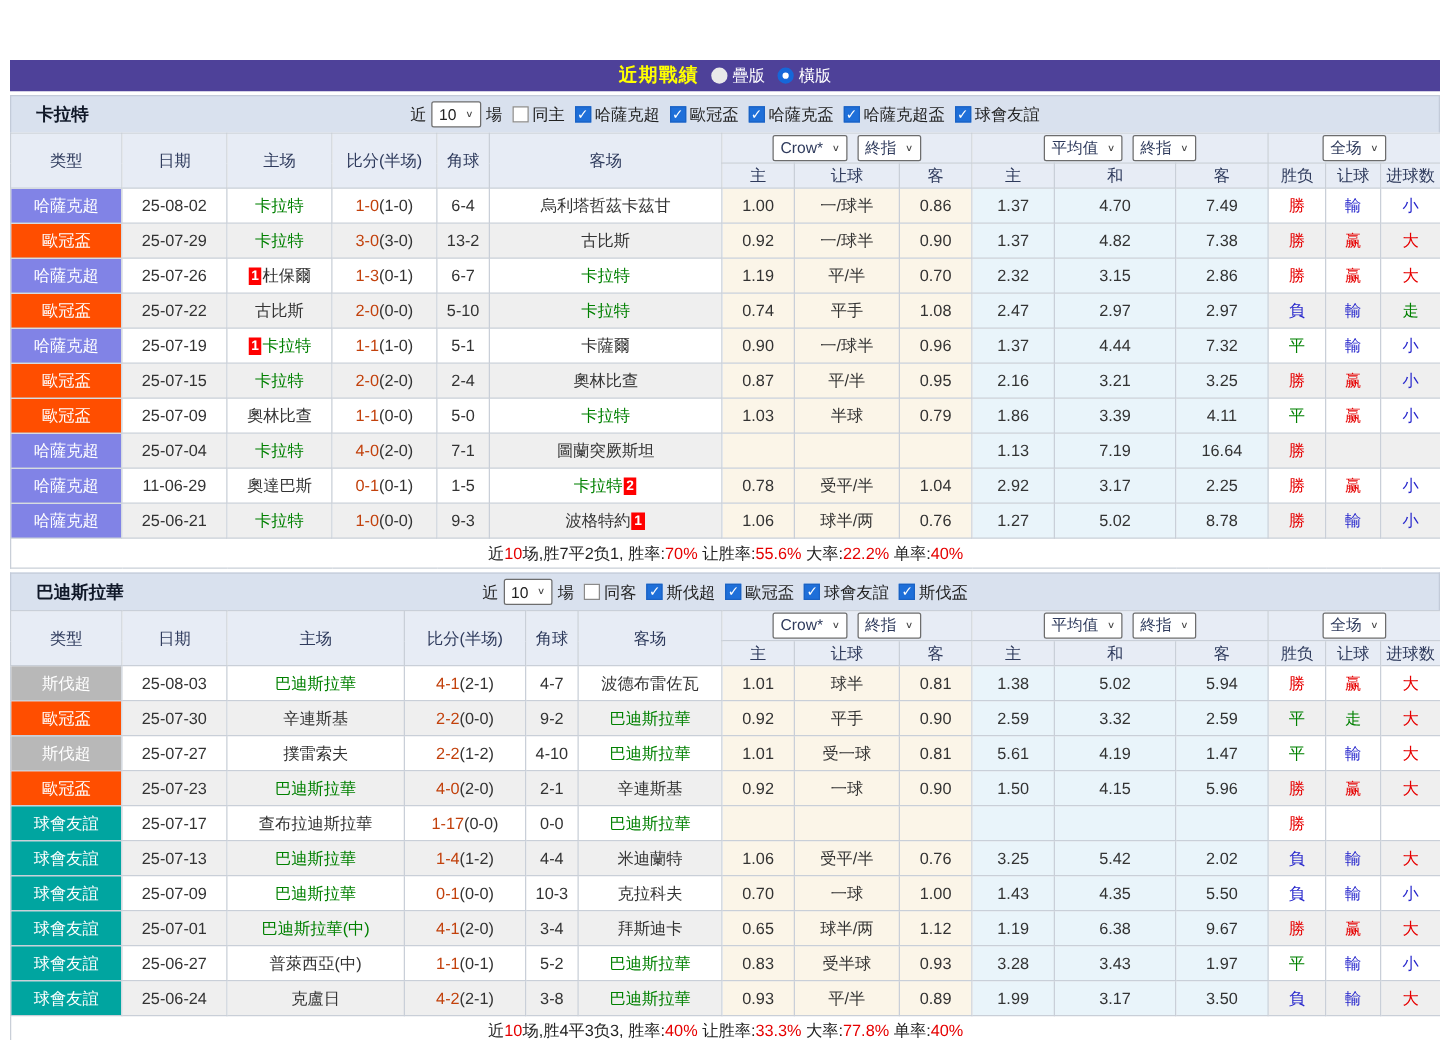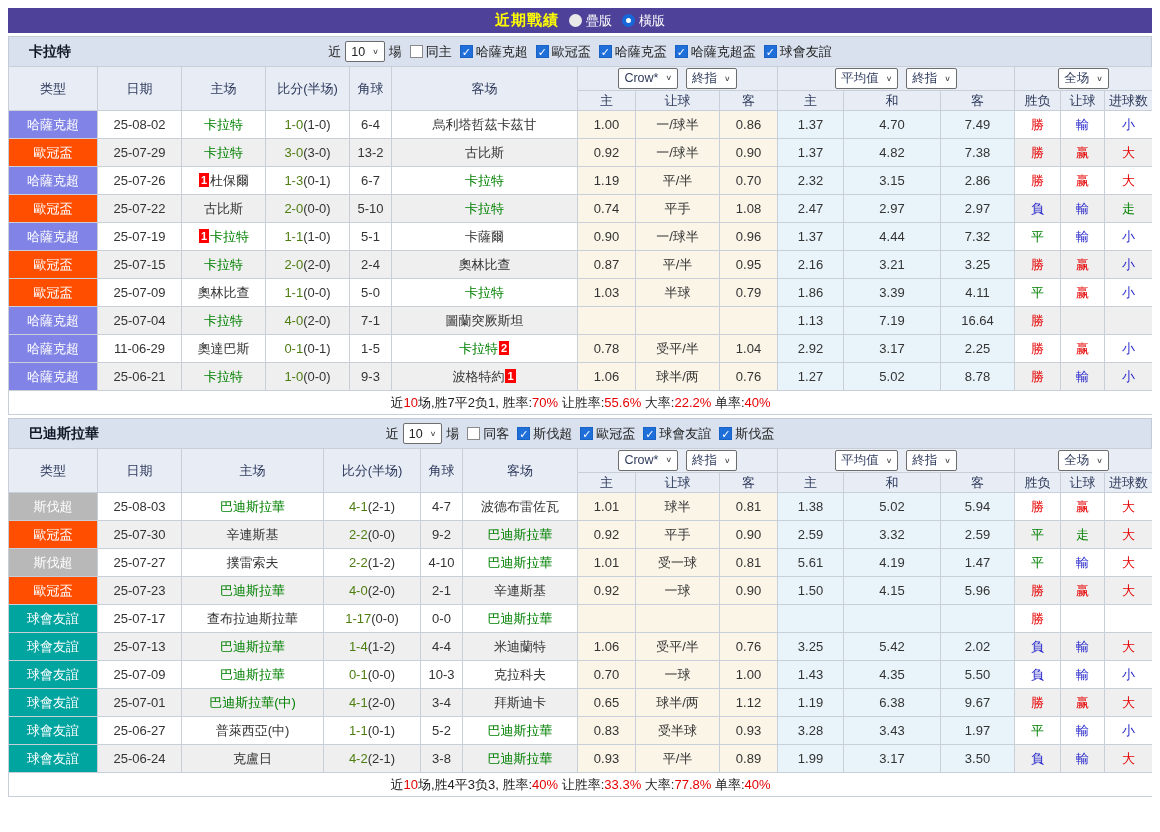--- a/index.html
+++ b/index.html
@@ -9,21 +9,21 @@
     font-family: "Liberation Sans", "DejaVu Sans", sans-serif;
     font-size: 13px;
     color: #333;
     width: 1144px;
   }
   
   .titlebar {
     width: 1144px; height: 25px;
     background: #4e4199;
     display: flex; align-items: center; justify-content: center;
-    gap: 10px; color: #fff; margin-bottom: 3px;
+    gap: 10px; color: #fff; margin-bottom: 3px; margin-top: 40px;
   }
   .titlebar .title { color: #ffff00; font-weight: bold; font-size: 15px; letter-spacing: 1px; }
   .radio-opt { display: inline-flex; align-items: center; gap: 4px; cursor: pointer; font-size: 13px; }
   .radio { width: 13px; height: 13px; border-radius: 50%; background: #e9e9e9; display: inline-block; }
   .radio.sel { background: #fff; border: 4px solid #1667d9; }
   
   .strip {
     width: 1144px; height: 30px;
     background: #d9e1ee;
     border: 1px solid #c3cbd9; border-bottom: none;
@@ -53,21 +53,21 @@
   }
   thead th { background: #e7ecf5; color: #2e3a5c; font-weight: normal; }
   thead tr.selrow th { height: 24px; }
   thead tr.colrow th { height: 20px; }
   tbody td { height: 28px; }
   tbody tr.alt td { background: #efefef; }
   td.league { color: #fff; }
   td.odds  { background: #fbf5e8 !important; }
   td.avg   { background: #e9f4fa !important; }
   .tg { color: #008000; }
-  .score-main { color: #4d7c0f; }
+  .score-main { color: #c2410c; }
   .half { color: #333; }
   .cr { color: #e60000; } .cb { color: #2626cc; } .cg { color: #008000; }
   .mark {
     background: #ff0000; color: #fff; font-size: 11px; font-weight: bold;
     display: inline-block; padding: 0 2px; line-height: 14px; margin: 0 1px;
     vertical-align: 1px;
   }
   tfoot td { height: 24px; background: #fff; font-size: 13px; }
   tfoot .d { color: #222; } tfoot .r { color: #e60000; }
   .gap { height: 3px; }

